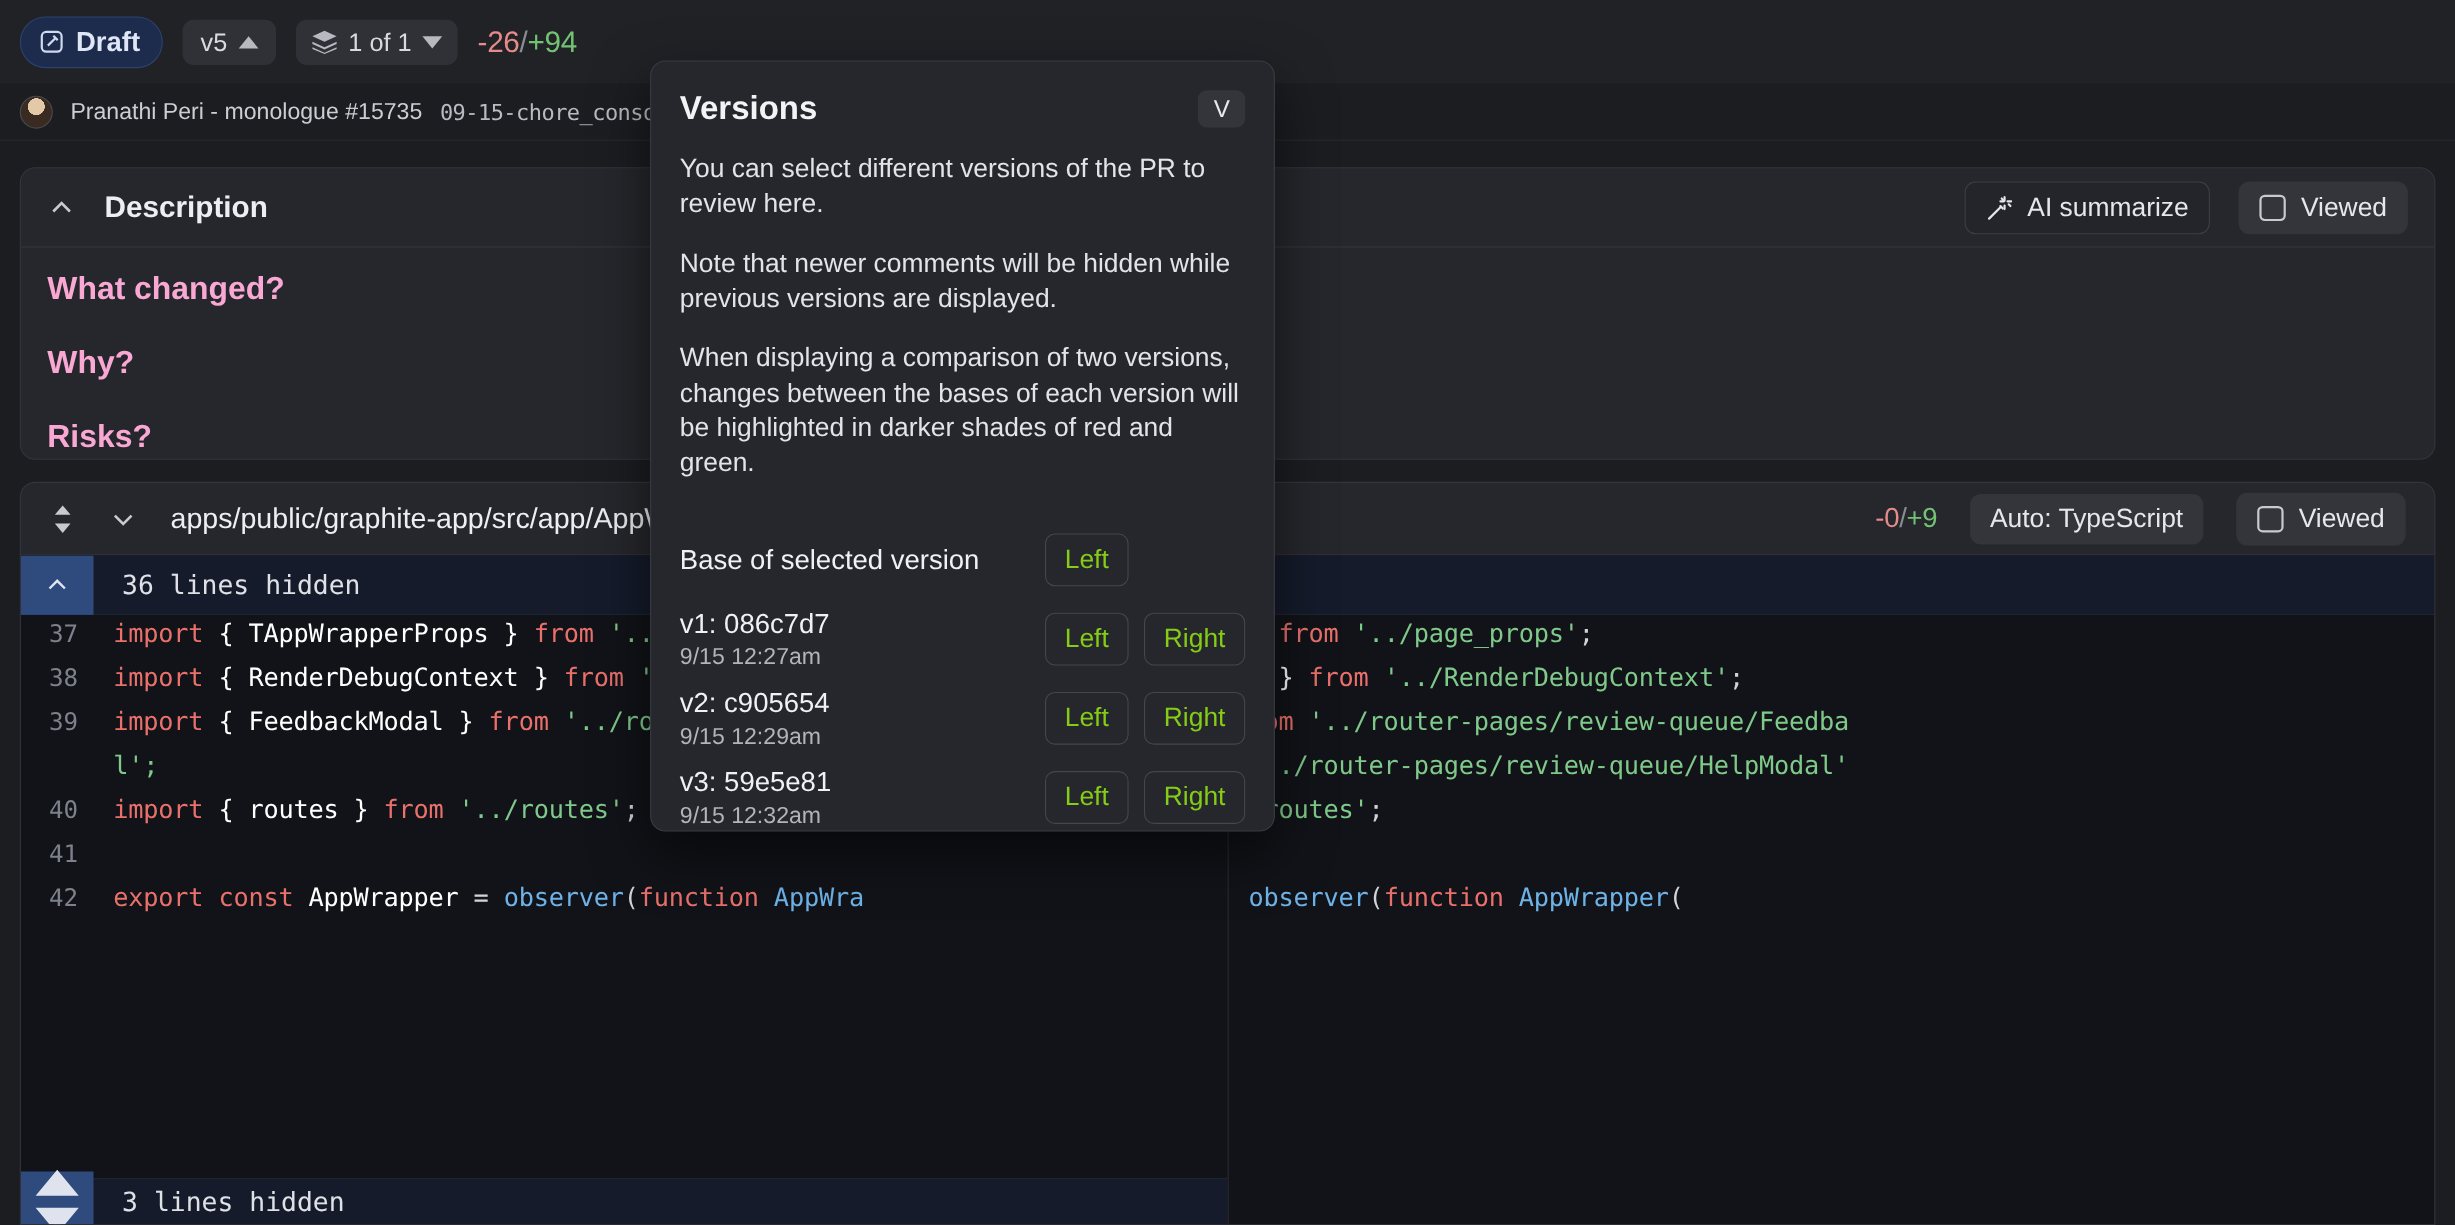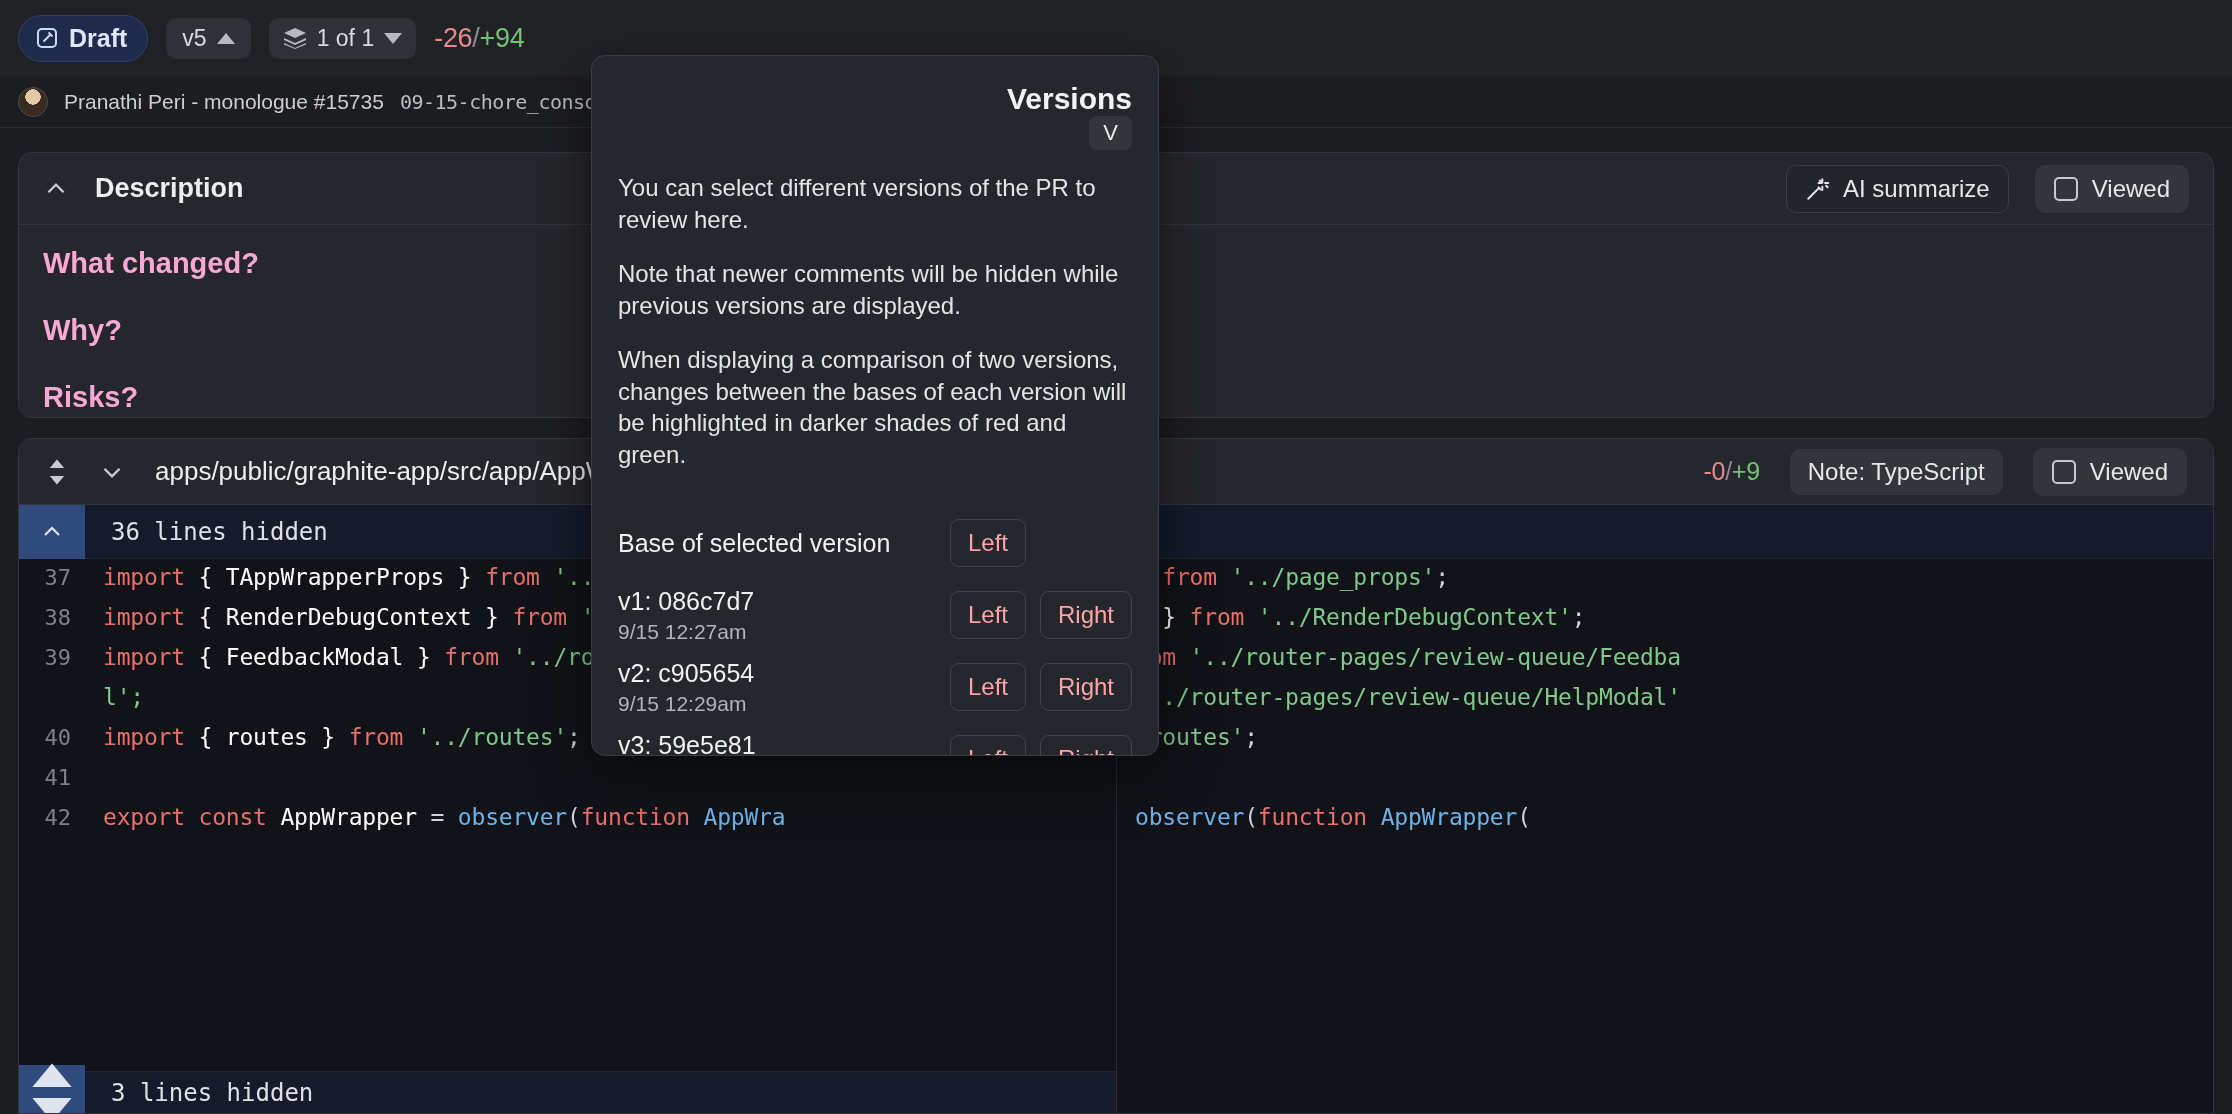--- a/index.html
+++ b/index.html
@@ -174,41 +174,41 @@
 
   
   .popover {
     position: absolute; left: 591px; top: 55px; width: 568px; height: 701px;
     background: #26272c; border: 1px solid #3a3b43;
     border-radius: 14px; z-index: 50;
     padding: 26px 26px 0 26px;
     box-shadow: 0 20px 50px rgba(0,0,0,.55);
     overflow: hidden;
   }
-  .pop-head { display: flex; align-items: flex-end; justify-content: space-between; flex-direction: column; }
+  .pop-head { display: flex; align-items: center; justify-content: space-between; }
   .pop-title { font-size: 30px; font-weight: 700; color: #f2f3f5; }
   .kbd {
     background: #34353b; border-radius: 8px; padding: 6px 14px;
     font-size: 22px; color: #e8e9ec; line-height: 1;
   }
   .pop-p {
     margin-top: 22px; font-size: 24px; line-height: 1.33; color: #e3e4e8;
   }
   .pop-rows { margin-top: 36px; }
   .vrow {
     display: flex; align-items: center; gap: 14px;
     min-height: 72px; padding: 4px 0;
   }
   .vrow + .vrow { margin-top: 0px; }
   .vinfo { flex: 1 1 auto; min-width: 0; }
   .vname { font-size: 25px; color: #f0f1f4; line-height: 1.2; white-space: nowrap; }
   .vtime { font-size: 21px; color: #b2b4bb; margin-top: 4px; white-space: nowrap; }
   .vbtn {
     background: #26272c; border: 1px solid #44454e; border-radius: 9px;
-    padding: 9px 17px; font-size: 24px; color: #fca5a5; white-space: nowrap;
+    padding: 9px 17px; font-size: 24px; color: #84cc16; white-space: nowrap;
     min-width: 62px; text-align: center;
   }
   .vbtn.ghost { visibility: hidden; }
 </style>
 </head>
 <body>
 
 <div class="app">
 
   <div class="topbar">
@@ -296,21 +296,21 @@
         <span class="chev">
           <svg viewBox="0 0 24 24" fill="none" stroke="#c9cad0" stroke-width="2.2">
               <path d="M5 9 L12 16 L19 9"></path>
             </svg>
         </span>
         <span class="file-path">apps/public/graphite-app/src/app/AppWrapper.tsx</span>
         <span class="head-spacer"></span>
         <span class="diffstat" style="font-size:25px">
           <span class="minus">-0</span><span class="sep">/</span><span class="plus">+9</span>
         </span>
-        <span class="auto-chip">Note: TypeScript</span>
+        <span class="auto-chip">Auto: TypeScript</span>
         <span class="btn-solid">
           <span class="checkbox"></span>
           <span>Viewed</span>
         </span>
       </div>
 
       <div class="diff">
 
         <div class="pane left">
           <div class="hidden-row">

